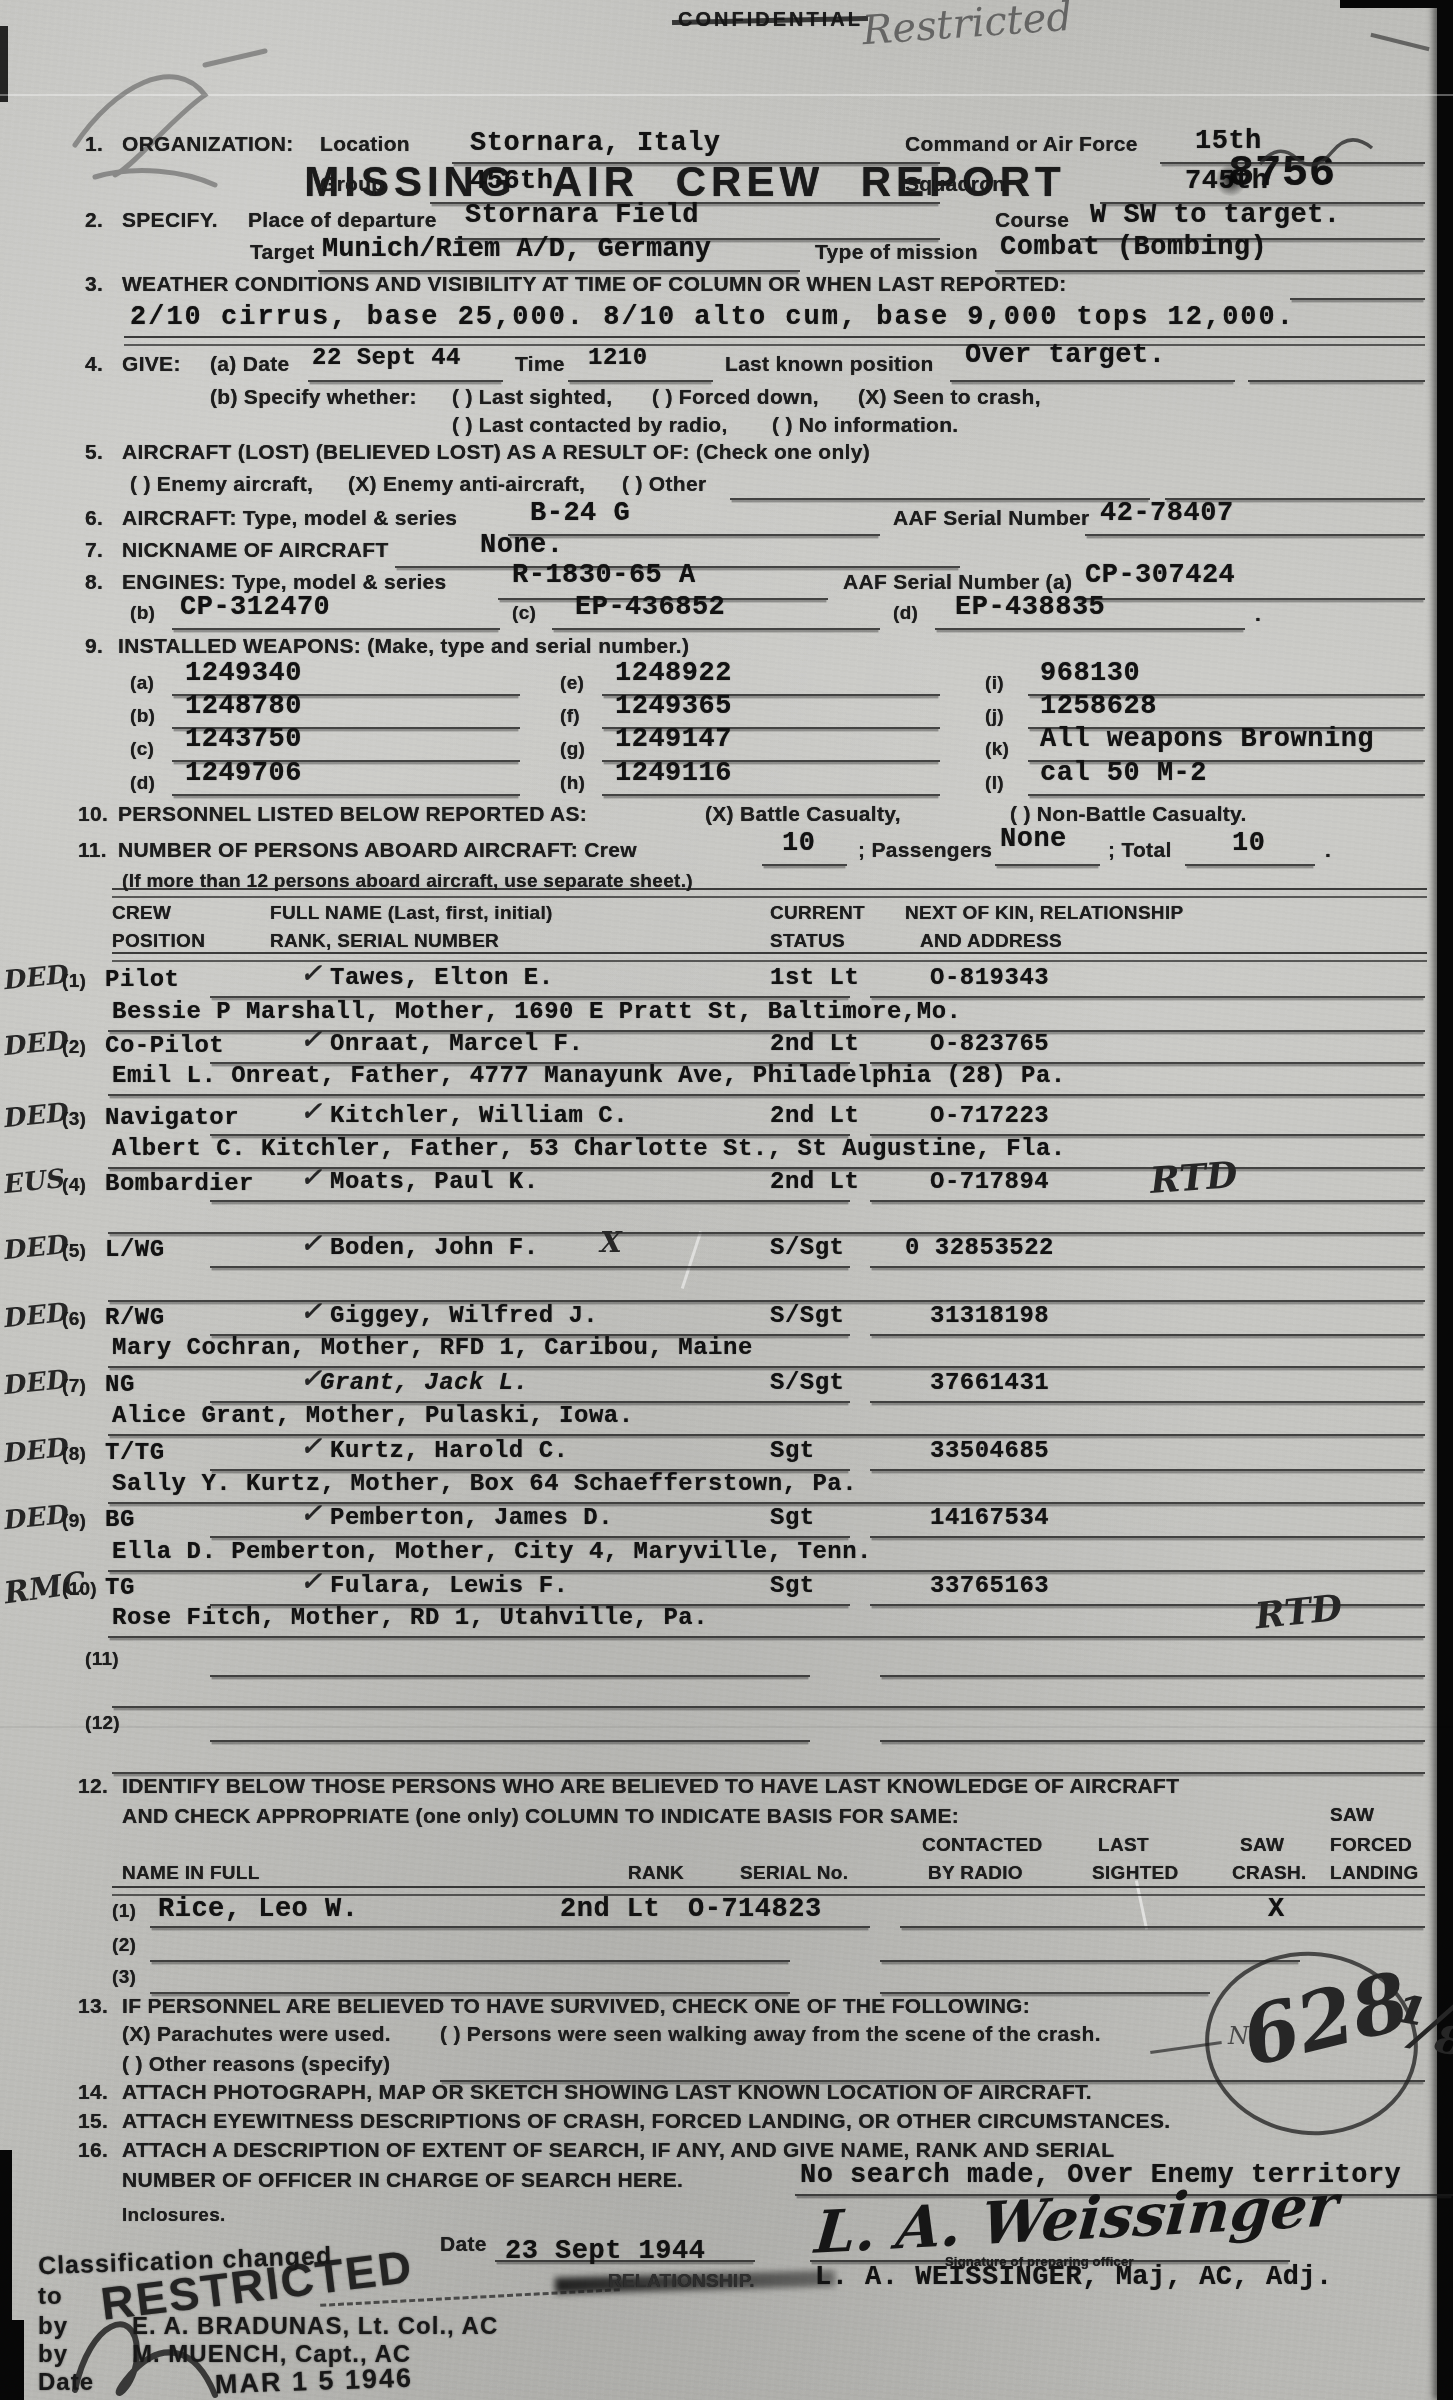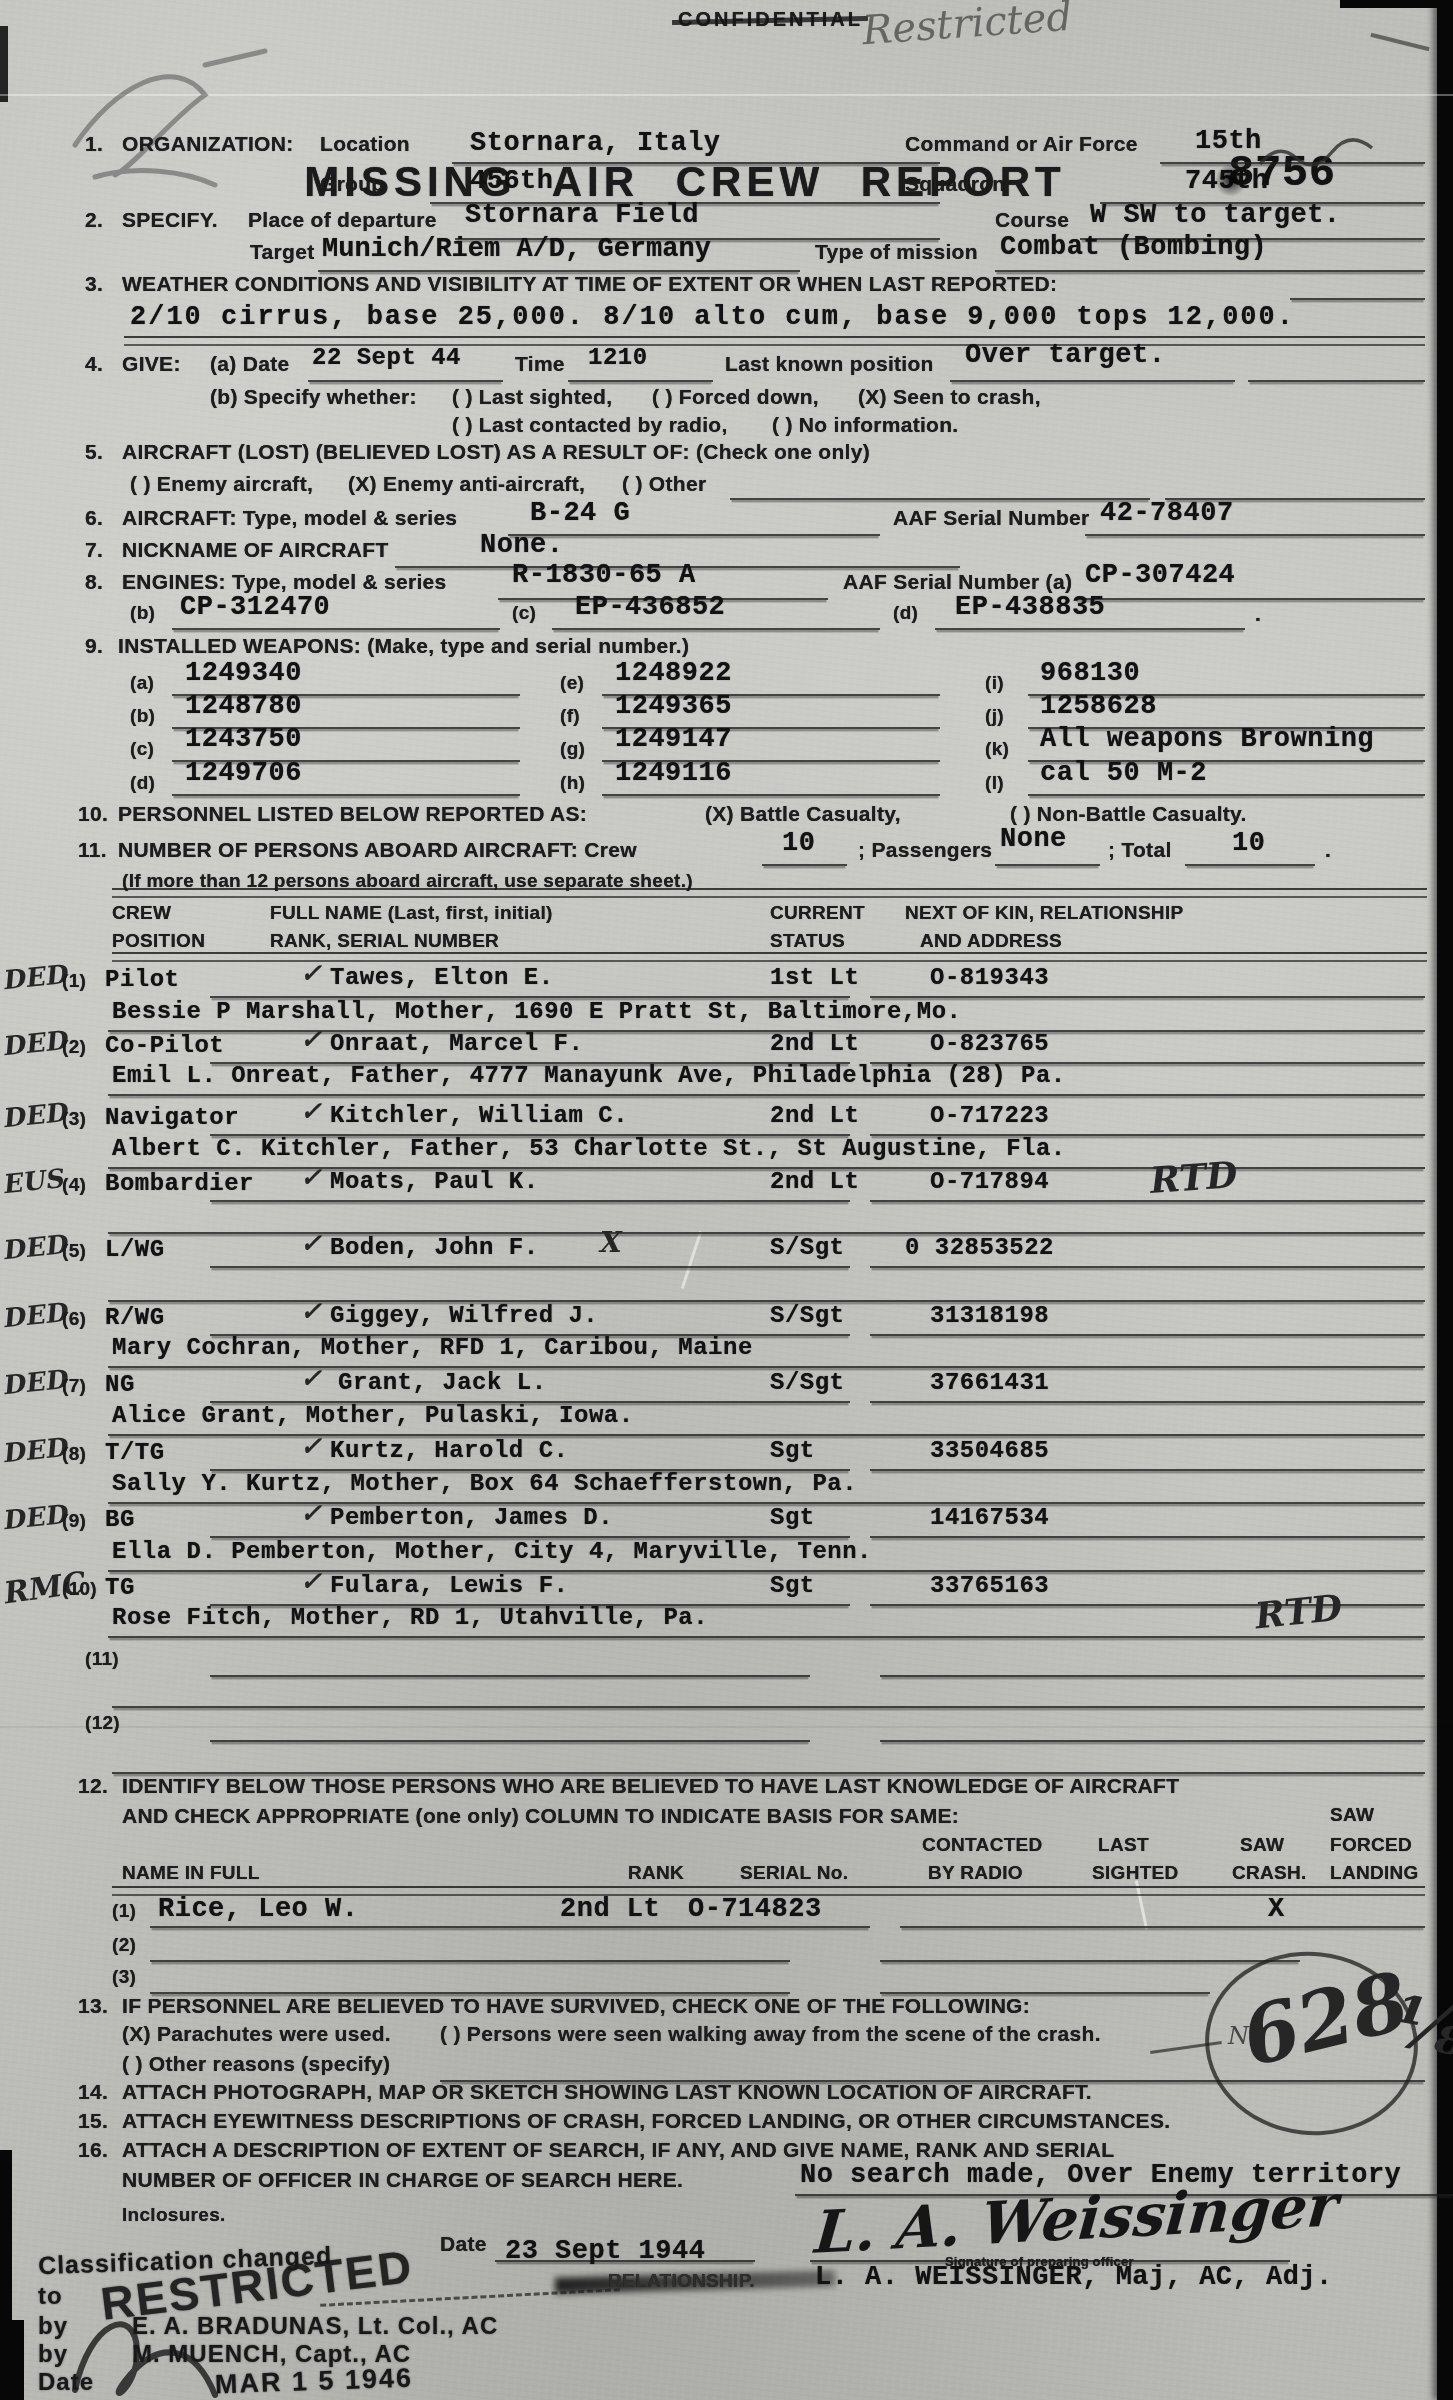--- a/index.html
+++ b/index.html
@@ -97,21 +97,21 @@
   <span class="abs typed big" style="left:1090px;top:200px;">W  SW to target.</span>
   <span class="abs lbl" style="left:250px;top:240px;">Target</span>
   <div class="abs rule" style="left:318px;top:242px;width:482px;height:28px;"></div>
   <span class="abs typed big" style="left:322px;top:234px;letter-spacing:0;">Munich/Riem A/D, Germany</span>
   <span class="abs lbl" style="left:815px;top:240px;">Type of mission</span>
   <div class="abs rule" style="left:995px;top:242px;width:430px;height:28px;"></div>
   <span class="abs typed big" style="left:1000px;top:232px;">Combat (Bombing)</span>
 
   
   <span class="abs lbl" style="left:85px;top:272px;">3.</span>
-  <span class="abs lbl" style="left:122px;top:272px;">WEATHER CONDITIONS AND VISIBILITY AT TIME OF EXTENT OR WHEN LAST REPORTED:</span>
+  <span class="abs lbl" style="left:122px;top:272px;">WEATHER CONDITIONS AND VISIBILITY AT TIME OF COLUMN OR WHEN LAST REPORTED:</span>
   <div class="abs rule" style="left:1290px;top:274px;width:135px;height:24px;"></div>
   <span class="abs typed big" style="left:130px;top:302px;letter-spacing:2px;">2/10 cirrus, base 25,000.  8/10 alto cum, base 9,000 tops 12,000.</span>
   <div class="abs rule2" style="left:124px;top:336px;width:1301px;"></div>
 
   
   <span class="abs lbl" style="left:85px;top:352px;">4.</span>
   <span class="abs lbl" style="left:122px;top:352px;">GIVE:</span>
   <span class="abs lbl" style="left:210px;top:352px;">(a) Date</span>
   <div class="abs rule" style="left:308px;top:354px;width:195px;height:26px;"></div>
   <span class="abs typed" style="left:312px;top:344px;">22 Sept 44</span>
@@ -326,21 +326,21 @@
   <div class="abs rule" style="left:210px;top:1306px;width:640px;height:28px;"></div>
   <div class="abs rule" style="left:870px;top:1306px;width:555px;height:28px;"></div>
   <span class="abs typed" style="left:112px;top:1334px;">Mary Cochran, Mother, RFD 1, Caribou, Maine</span>
   <div class="abs rule" style="left:108px;top:1338px;width:1317px;height:28px;"></div>
 
   
   <span class="abs hw" style="left:4px;top:1367px;font-size:26px;transform:rotate(-6deg);">DED</span>
   <span class="abs lbl sm" style="left:62px;top:1375px;">(7)</span>
   <span class="abs typed" style="left:105px;top:1371px;">NG</span>
   <span class="abs hw" style="left:300px;top:1363px;font-size:26px;">✓</span>
-  <span class="abs typed" style="left:338px;top:1369px;">Grant, Jack L.</span>
+  <span class="abs typed" style="left:320px;top:1369px;font-style:italic;">Grant, Jack L.</span>
   <span class="abs typed" style="left:770px;top:1369px;">S/Sgt</span>
   <span class="abs typed" style="left:930px;top:1369px;">37661431</span>
   <span class="abs hw" style="left:1200px;top:1363px;font-size:32px;"></span>
   <div class="abs rule" style="left:210px;top:1373px;width:640px;height:28px;"></div>
   <div class="abs rule" style="left:870px;top:1373px;width:555px;height:28px;"></div>
   <span class="abs typed" style="left:112px;top:1402px;">Alice Grant, Mother, Pulaski, Iowa.</span>
   <div class="abs rule" style="left:108px;top:1406px;width:1317px;height:28px;"></div>
 
   
   <span class="abs hw" style="left:4px;top:1435px;font-size:26px;transform:rotate(-6deg);">DED</span>

